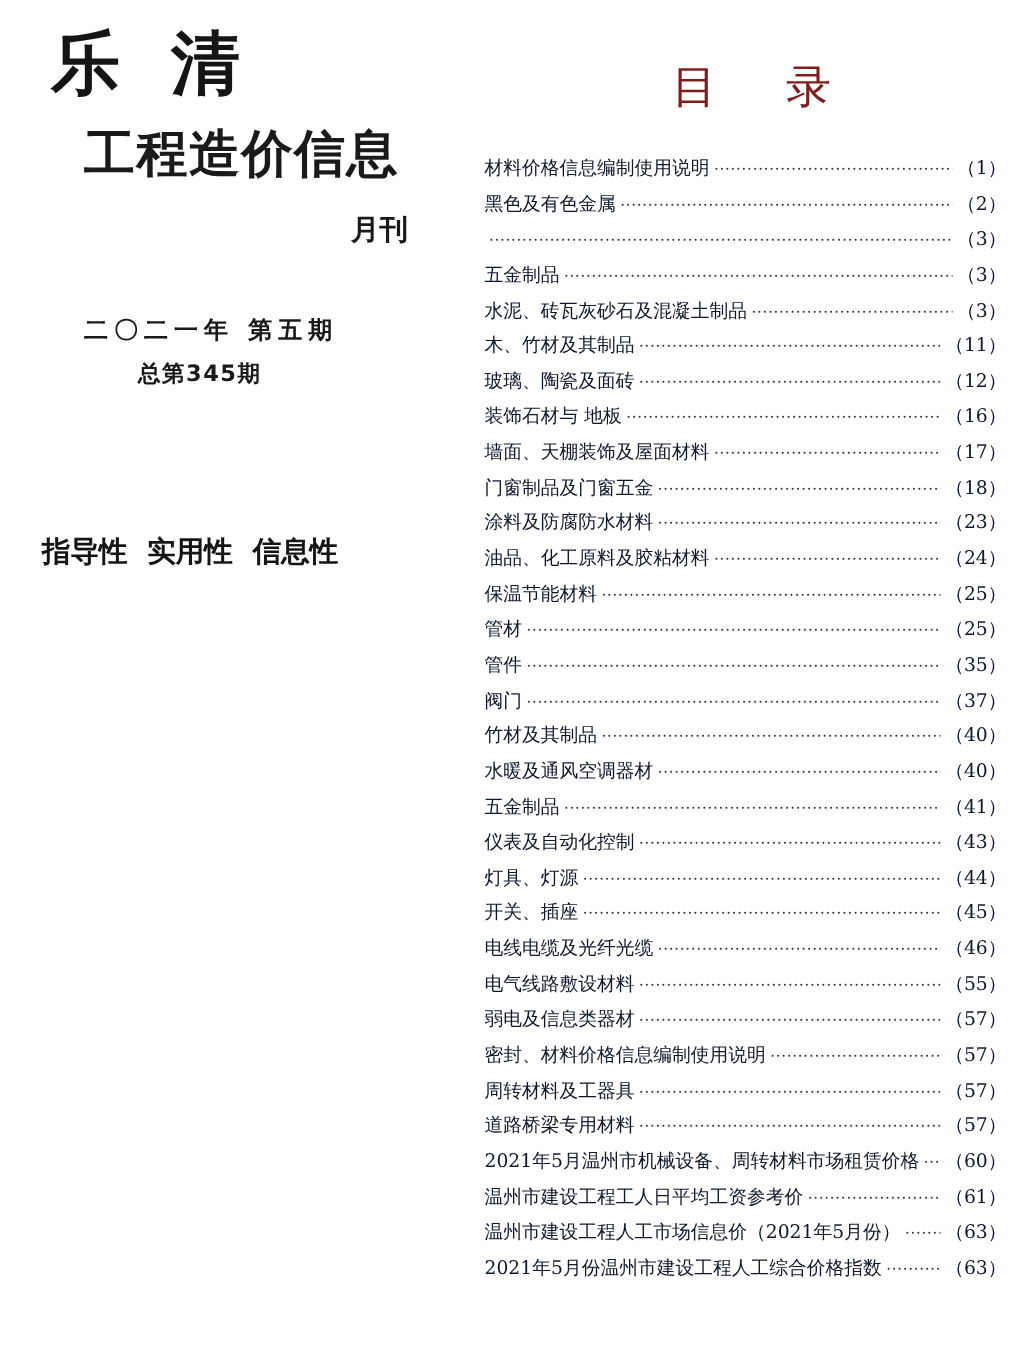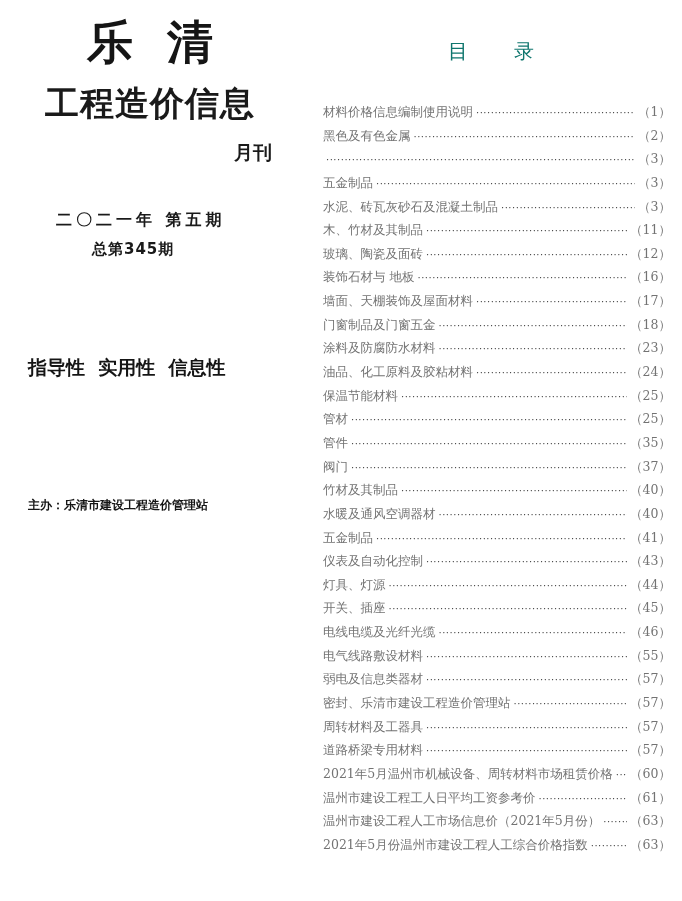--- a/index.html
+++ b/index.html
@@ -1,43 +1,42 @@
 <!DOCTYPE html>
 <html><head>
 <meta charset="utf-8">
 <style>
   html, body { margin:0; padding:0; background:#ffffff; }
   body { width:682px; height:901px; position:relative; overflow:hidden; color:#111; font-family:"DejaVu Sans", sans-serif; }
   .left { position:absolute; left:0; top:0; width:300px; height:901px; }
-  .title-main { position:absolute; left:0; width:300px; top:12px; text-align:center; font-size:46px; font-weight:bold; letter-spacing:34px; text-indent:34px; line-height:60px; color:#151515; }
-  .title-sub { position:absolute; left:34px; top:80px; width:232px; text-align:center; font-size:34px; font-weight:bold; line-height:46px; letter-spacing:1px; color:#1a1a1a; }
+  .title-main { position:absolute; left:0; width:300px; top:12px; font-size:46px; font-weight:bold; letter-spacing:34px; text-indent:34px; line-height:60px; color:#151515; }
+  .title-sub { position:absolute; left:34px; top:80px; width:232px; text-align:right; font-size:34px; font-weight:bold; line-height:46px; letter-spacing:1px; color:#1a1a1a; }
   .monthly { position:absolute; left:0; width:272px; top:140px; text-align:right; font-size:19px; font-weight:bold; color:#1a1a1a; }
   .issue { position:absolute; left:56px; top:210px; font-size:16px; font-weight:bold; letter-spacing:4px; color:#1a1a1a;text-align:center; }
   .issue-total { position:absolute; left:92px; top:240px; font-size:15px; font-weight:bold; letter-spacing:1px; color:#1a1a1a; }
   .slogan { position:absolute; left:28px; top:355px; font-size:19px; font-weight:bold; color:#151515; white-space:pre; }
   .sponsor { position:absolute; left:28px; top:497px; font-size:12px; font-weight:bold; color:#151515; }
-  .toc-title { position:absolute; left:448px; top:38px; font-size:20px; color:#0f766e; letter-spacing:46px; }
-  .toc { position:absolute; left:323px; top:100px; width:348px; list-style:none; margin:0; padding:0; font-family:"DejaVu Serif", serif; font-size:12.5px; color:#737373; }
+  .toc-title { position:absolute; left:448px; top:38px; font-size:30px; color:#7f1d1d; letter-spacing:46px; }
+  .toc { position:absolute; left:323px; top:100px; width:348px; list-style:none; margin:0; padding:0; font-family:"DejaVu Serif", serif; font-size:12.5px; color:#0f172a; }
   .toc li { display:flex; align-items:baseline; height:23.65px; line-height:23.65px; white-space:nowrap; }
   .toc .label { flex:0 0 auto; }
   .toc .dots { flex:1 1 auto; overflow:hidden; margin:0 3px; letter-spacing:0.5px; font-size:10px; color:#333; }
   .toc .dots::before { content:"································································································································"; }
   .toc .page { flex:0 0 auto; font-size:12.5px; }
 </style>
 </head>
 <body>
 
 <div class="left">
   <div class="title-main">乐清</div>
   <div class="title-sub">工程造价信息</div>
   <div class="monthly">月刊</div>
   <div class="issue">二〇二一年 第五期</div>
   <div class="issue-total">总第345期</div>
   <div class="slogan">指导性  实用性  信息性</div>
-  <div class="sponsor">主办：乐清市建设工程造价管理站</div>
 </div>
 
 <div class="toc-title">目录</div>
 
 <ul class="toc">
   <li>
       <span class="label">材料价格信息编制使用说明</span>
       <span class="dots"></span>
       <span class="page">（1）</span>
     </li>
@@ -154,21 +153,21 @@
       <span class="label">电气线路敷设材料</span>
       <span class="dots"></span>
       <span class="page">（55）</span>
     </li>
   <li>
       <span class="label">弱电及信息类器材</span>
       <span class="dots"></span>
       <span class="page">（57）</span>
     </li>
   <li>
-      <span class="label">密封、乐清市建设工程造价管理站</span>
+      <span class="label">密封、材料价格信息编制使用说明</span>
       <span class="dots"></span>
       <span class="page">（57）</span>
     </li>
   <li>
       <span class="label">周转材料及工器具</span>
       <span class="dots"></span>
       <span class="page">（57）</span>
     </li>
   <li>
       <span class="label">道路桥梁专用材料</span>

